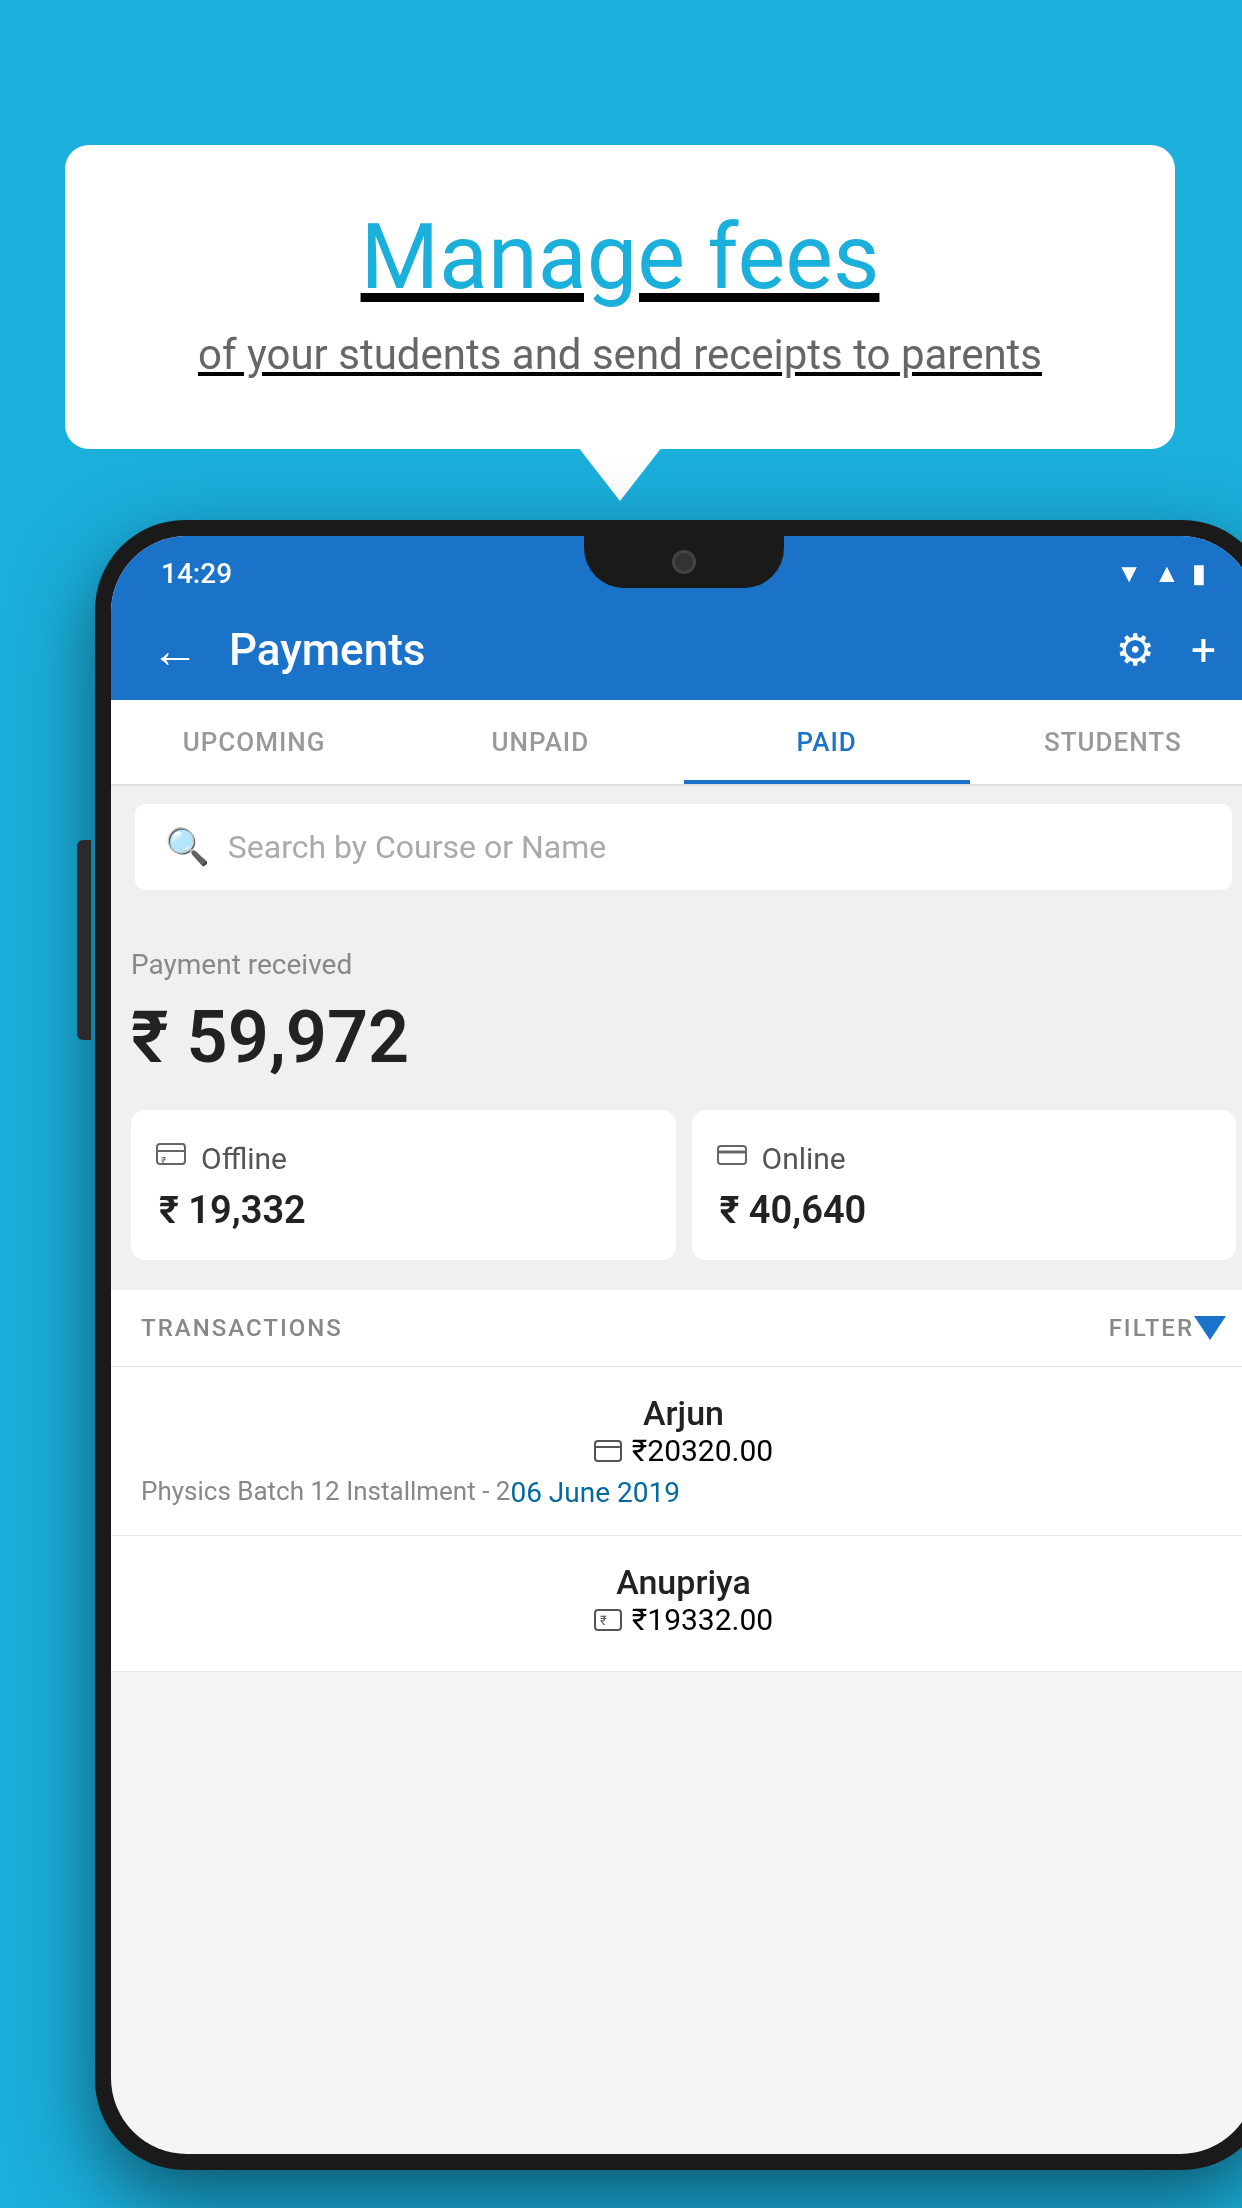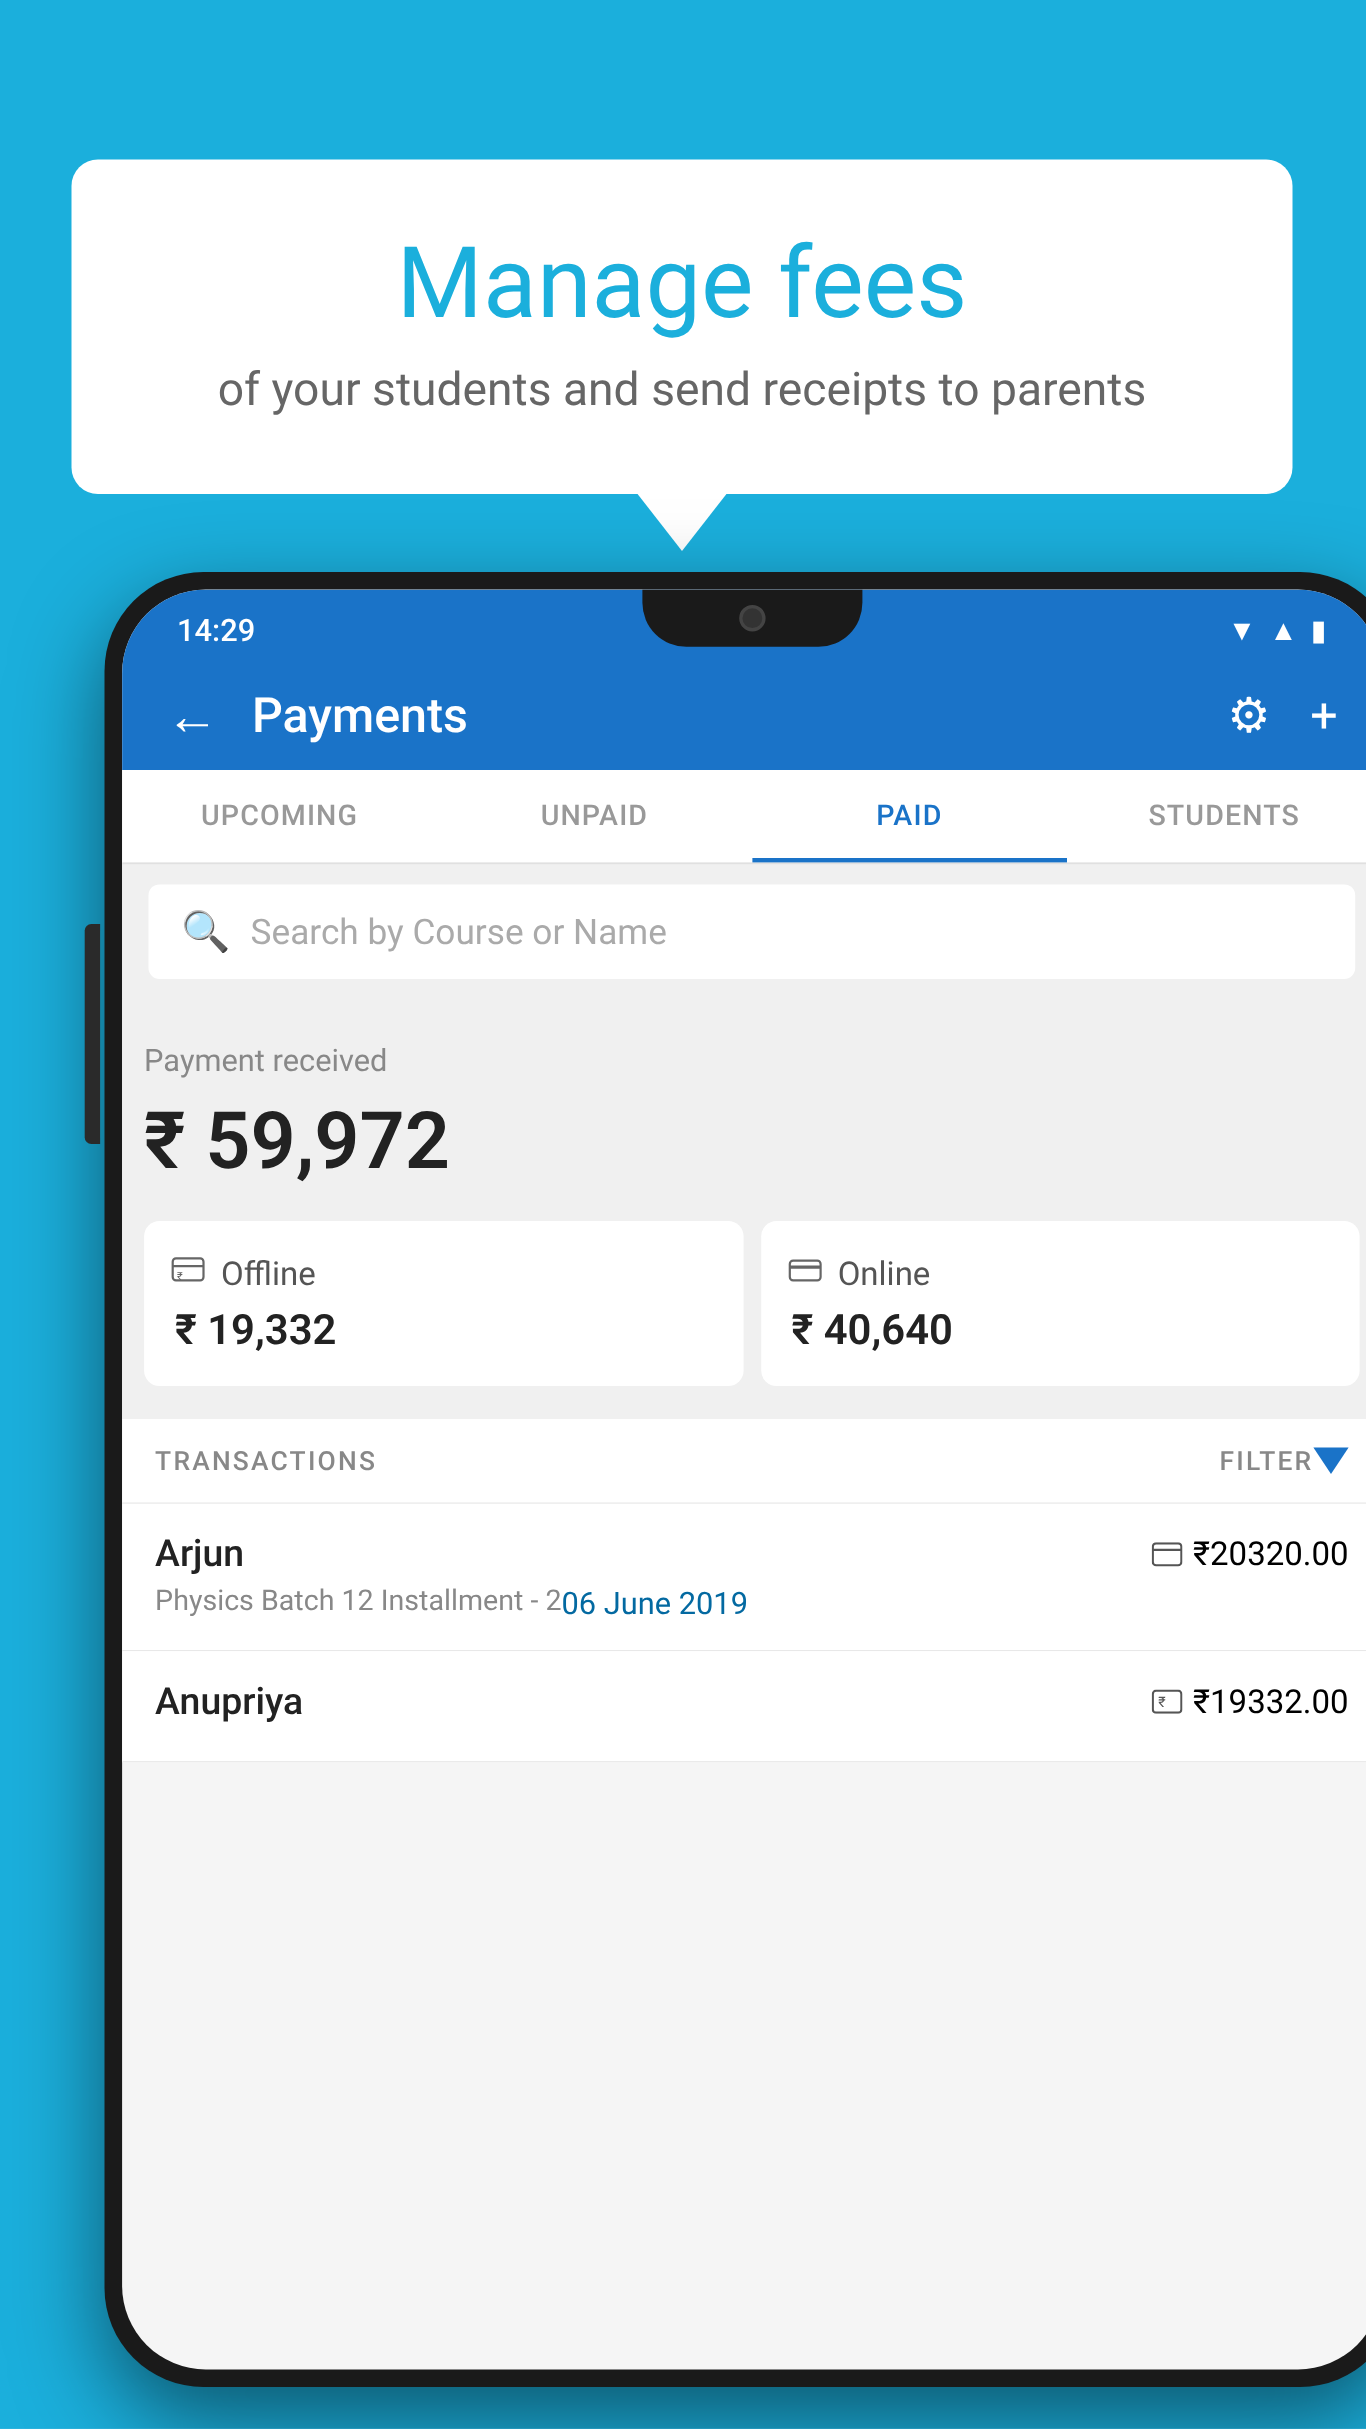--- a/index.html
+++ b/index.html
@@ -25,20 +25,21 @@
     
     .speech-bubble {
       position: absolute;
       top: 145px;
       left: 65px;
       width: 1110px;
       background: white;
       border-radius: 24px;
       padding: 60px 80px 70px;
       text-align: center;
+      text-decoration: underline;
     }
 
     .speech-bubble::after {
       content: '';
       position: absolute;
       bottom: -52px;
       left: 50%;
       transform: translateX(-50%);
       width: 0;
       height: 0;
@@ -361,20 +362,21 @@
       background: white;
       padding: 26px 30px;
       border-bottom: 1px solid #e8e8e8;
     }
 
     .transaction-row {
       display: flex;
       align-items: center;
       justify-content: space-between;
       margin-bottom: 8px;
+      flex-direction: column;
     }
 
     .transaction-name {
       font-size: 34px;
       font-weight: 500;
       color: #222;
     }
 
     .transaction-amount {
       font-size: 30px;

